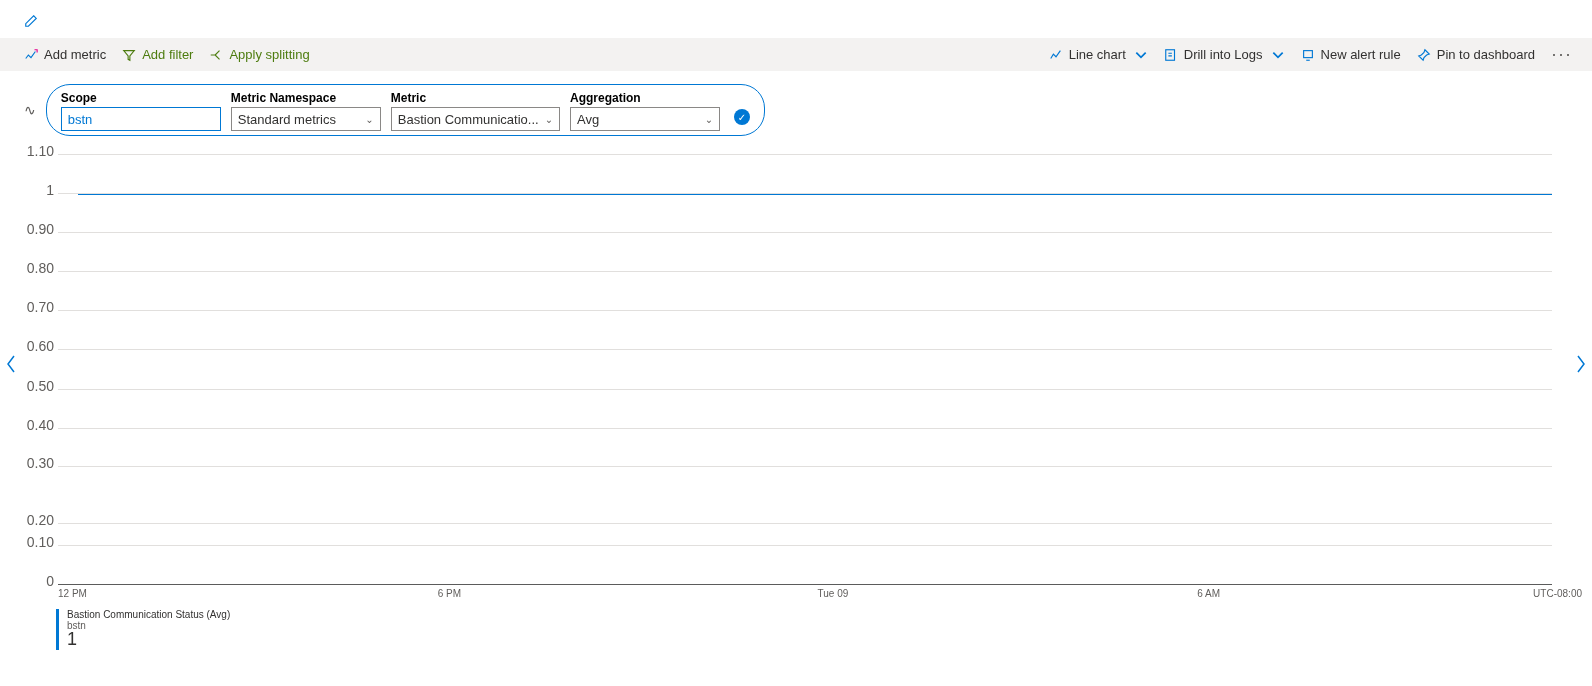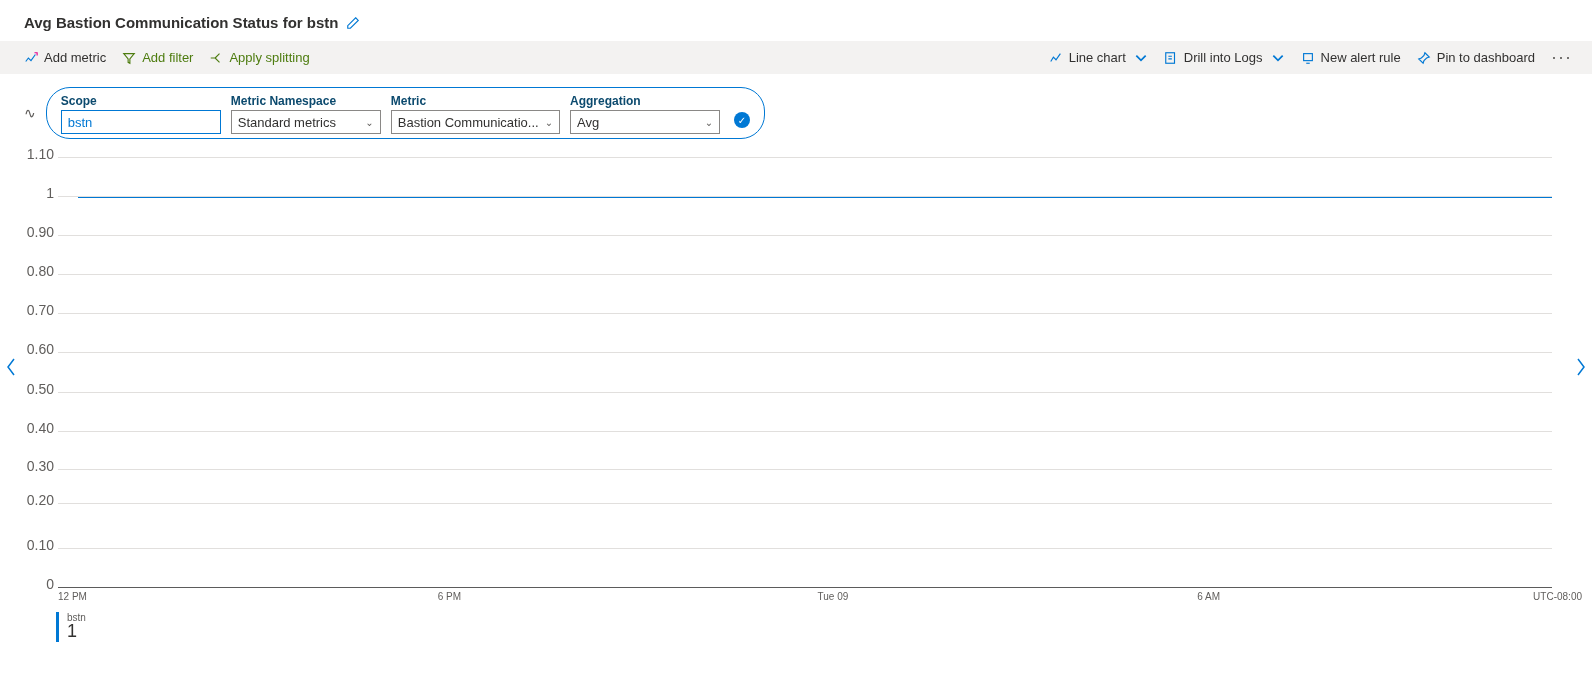--- a/index.html
+++ b/index.html
@@ -72,21 +72,21 @@
     width: 16px; height: 16px;
     background: #0078d4;
     border-radius: 50%;
     color: #fff;
     display:flex;align-items:center;justify-content:center;
     font-size: 10px;
     margin-left: 4px;
     margin-top: 18px;
   }
   .pill-field { display: flex; flex-direction: column; gap: 2px; }
-  .pill-label { font-size: 12px; font-weight:600; color:#0c4a6e; }
+  .pill-label { font-size: 12px; font-weight:600; color:#000000; }
   .pill-input, .pill-select {
     border: 1px solid #8a8886;
     font-size: 13px;
     height: 24px;
     padding: 0 6px;
     background: #fff;
     color: #323130;
     display:flex;align-items:center;justify-content:space-between;
     gap:6px;
     cursor:pointer;
@@ -151,21 +151,20 @@
     padding: 0 0 0 8px;
   }
   .legend-name { font-size: 10px; color:#323130; }
   .legend-sub { font-size: 10px; color:#605e5c; }
   .legend-val { font-size: 18px; font-weight: 400; color:#323130; margin-top:-2px; }
 </style>
 </head>
 <body>
 
 <div class="chart-title-row">
-  <div class="chart-title">Avg Bastion Communication Status for bstn</div>
   <svg class="edit-icon" viewBox="0 0 16 16" fill="none" stroke="currentColor" stroke-width="1.3">
     <path d="M11 2l3 3-9 9H2v-3l9-9z"></path>
   </svg>
 </div>
 
 <div class="toolbar">
   <div class="toolbar-left">
     <button class="tool-btn">
       <svg viewBox="0 0 16 16" stroke="#0078d4" fill="none" stroke-width="1.3">
           <path d="M2 12l3-4 3 3 5-7"></path>
@@ -289,36 +288,37 @@
       </div>
       <div class="y-tick" style="top: 234.545px;">
         <span>0.50</span>
       </div>
       <div class="y-tick" style="top: 273.636px;">
         <span>0.40</span>
       </div>
       <div class="y-tick" style="top: 312px;">
         <span>0.30</span>
       </div>
-      <div class="y-tick" style="top: 346px;">
+      <div class="y-tick" style="top: 369px;">
         <span>0.20</span>
       </div>
       <div class="y-tick" style="top: 390.909px;">
         <span>0.10</span>
       </div>
       <div class="y-tick y-baseline" style="top: 430px;">
         <span>0</span>
       </div>
     </div>
 </div>
 
 <div class="x-axis" id="x-axis">
   <span class="x-tick">12 PM</span>
     <span class="x-tick">6 PM</span>
     <span class="x-tick">Tue 09</span>
     <span class="x-tick">6 AM</span>
     <span class="x-tz">UTC-08:00</span>
 </div>
 
 <div class="legend">
+  <div class="legend-name">Bastion Communication Status (Avg)</div>
   <div class="legend-sub">bstn</div>
   <div class="legend-val">1</div>
 </div>
 
 </body></html>

